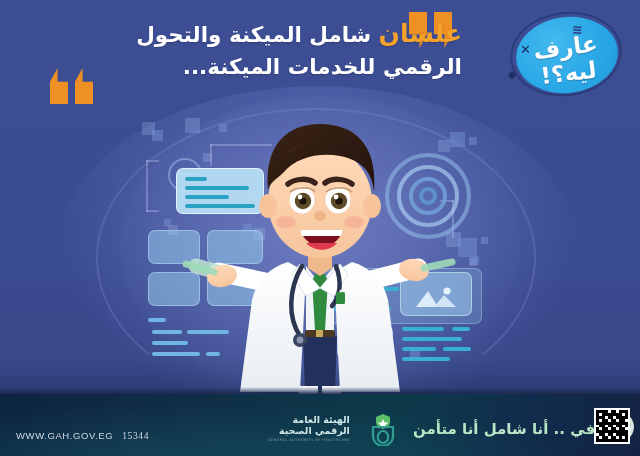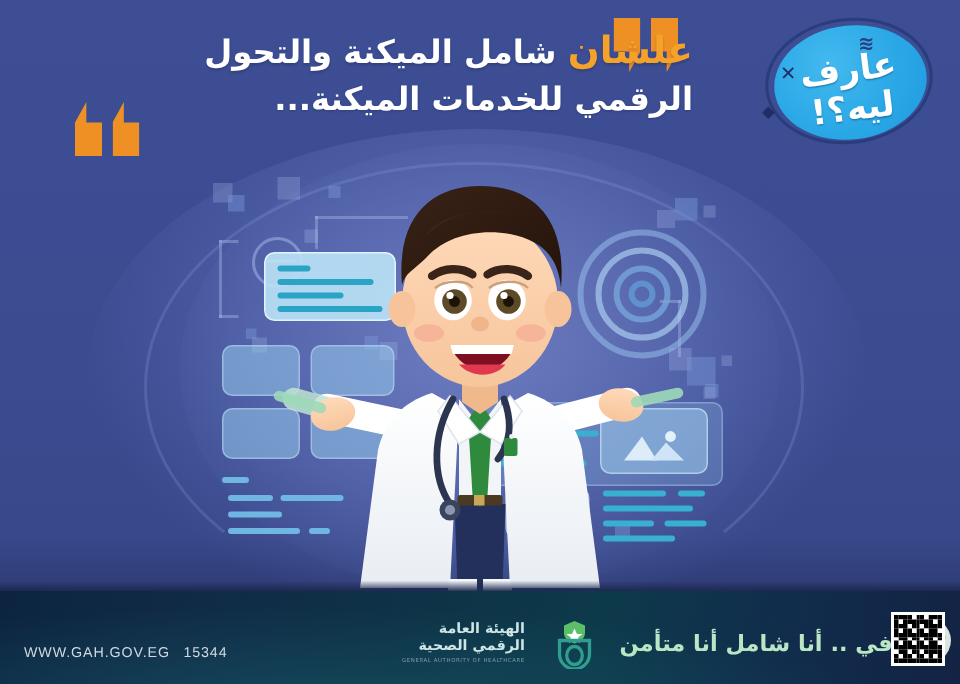--- a/index.html
+++ b/index.html
@@ -86,21 +86,21 @@
     border:2px solid rgba(180,200,245,.45);}
   .pulse:after{content:"";position:absolute;left:7px;top:13px;width:20px;height:7px;
     border-top:2px solid rgba(190,210,250,.6);}
 
   
   .char{position:absolute;left:0;top:0;width:640px;height:456px;}
 
   
   .url{position:absolute;left:16px;bottom:15px;color:#cfd8e2;font-size:9.5px;letter-spacing:.6px;
     font-family:"Liberation Sans",sans-serif;direction:ltr;}
-  .url .hot{margin-left:9px;}
+  .url .hot{margin-left:9px;font-family:Liberation Serif, serif;}
 
   .gah-logo{position:absolute;left:268px;bottom:10px;display:flex;align-items:flex-start;gap:20px;direction:rtl;}
   .gah-mark{position:relative;width:26px;height:32px;}
   .gah-text{text-align:right;line-height:1.18;}
   .gah-l1,.gah-l2{color:#cfe6e6;font-size:9.5px;font-weight:600;}
   .gah-en{color:#7d9ba6;font-size:3.6px;letter-spacing:.4px;margin-top:2px;direction:ltr;text-align:right;}
 
   .tagline{position:absolute;left:413px;bottom:18px;color:#b9e6c4;font-size:15px;direction:rtl;font-weight:600;}
   .shamel{position:absolute;left:546px;bottom:12px;width:40px;height:34px;margin-left:48px;}
   .shamel-disc{position:absolute;inset:0;border-radius:50%;

